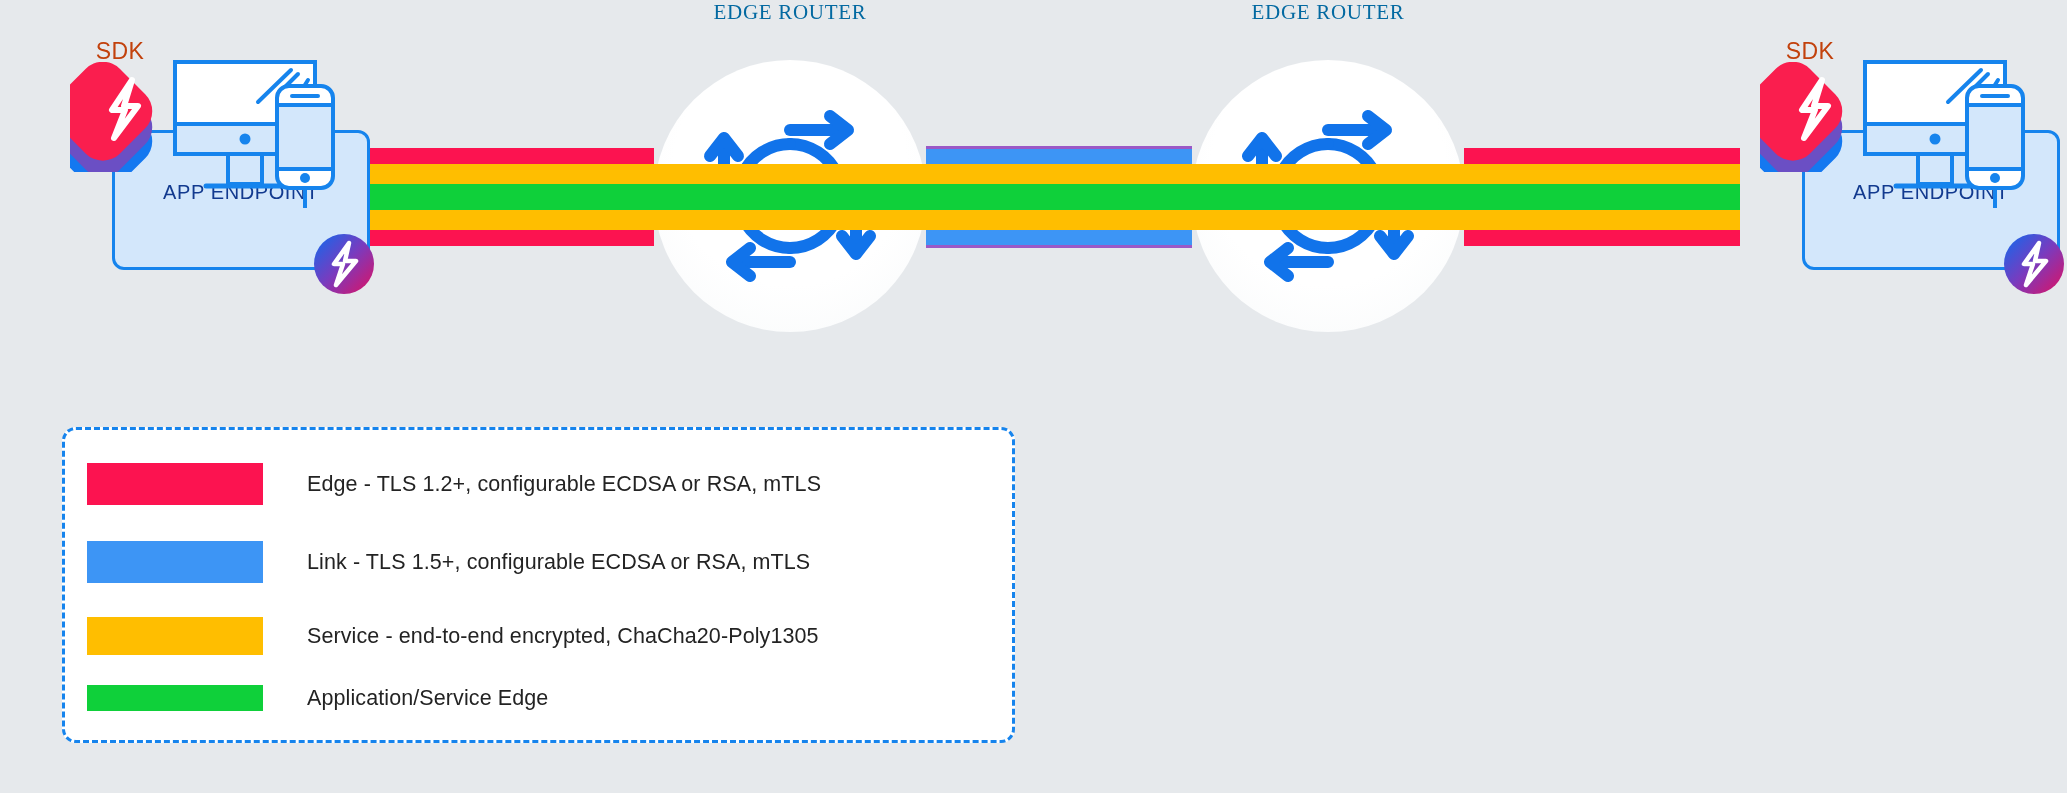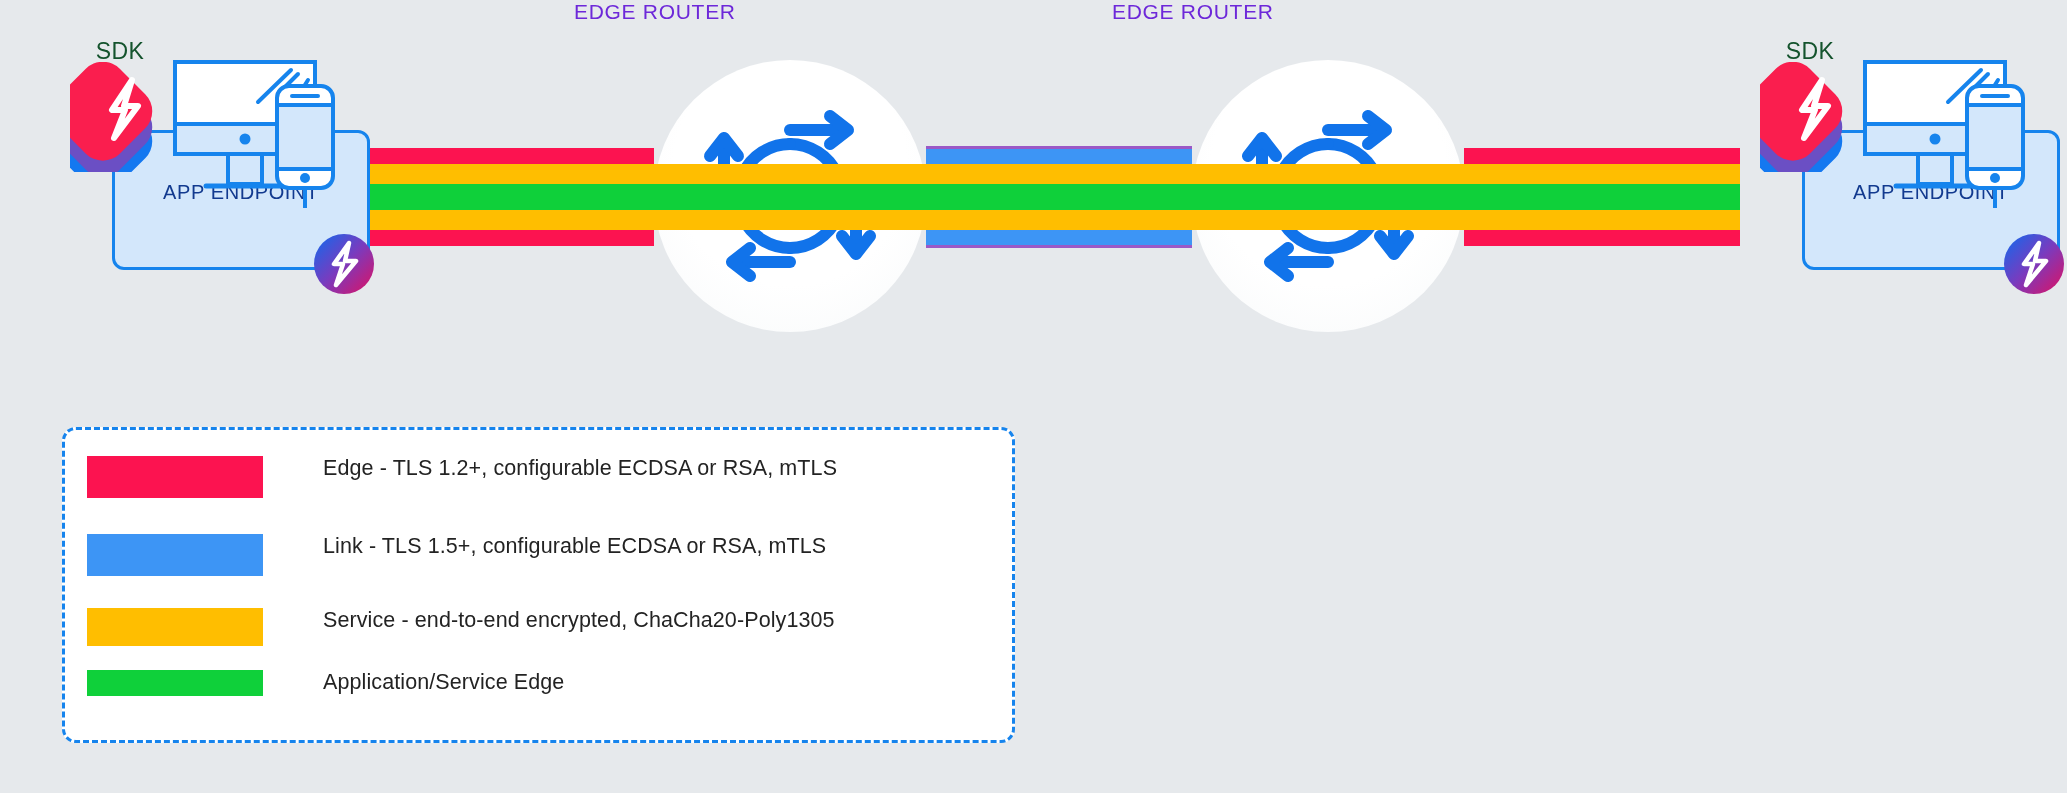--- a/index.html
+++ b/index.html
@@ -46,61 +46,63 @@
     font-size: 20px;
     letter-spacing: 0.6px;
     white-space: nowrap;
   }
 
   .sdk-label {
     position: absolute;
     left: 20px; top: 38px;
     width: 120px;
     text-align: center;
-    color: #14532d;
+    color: #c2410c;
     font-size: 23px;
     letter-spacing: 0.4px;
   }
 
   .sdk-badge { position: absolute; left: 30px; top: 62px; width: 118px; height: 110px; }
   .devices   { position: absolute; left: 118px; top: 58px; width: 212px; height: 150px; }
   .bolt-circle { position: absolute; left: 272px; top: 232px; width: 64px; height: 64px; }
 
   
   .router { position: absolute; width: 272px; height: 272px; }
   .router-disc {
     position: absolute; inset: 0;
     border-radius: 50%;
     background: radial-gradient(circle at 50% 40%, #ffffff 0%, #ffffff 55%, #f7f9fa 100%);
   }
   .router-glyph { position: absolute; left: 40px; top: 40px; width: 192px; height: 192px; }
   .router-label {
     position: absolute;
     left: -80px; width: 432px;
     top: 290px;
-    color: #6d28d9;
+    text-align: center;
+    color: #0369a1;
     font-size: 21px;
     letter-spacing: 0.7px;
+    font-family: Liberation Serif, serif;
   }
 
   
   .legend {
     position: absolute;
     left: 62px; top: 427px;
     width: 953px; height: 316px;
     background: #ffffff;
     border: 3px dashed #1684ed;
     border-radius: 14px;
   }
   .legend-row {
     position: absolute;
     left: 22px; right: 20px;
     height: 56px;
     display: flex;
-    gap: 16px;
+    align-items: center;
   }
   .legend-swatch {
     width: 176px;
     flex: 0 0 176px;
     margin-right: 44px;
   }
   .legend-text {
     color: #232323;
     font-size: 21.5px;
     white-space: nowrap;

